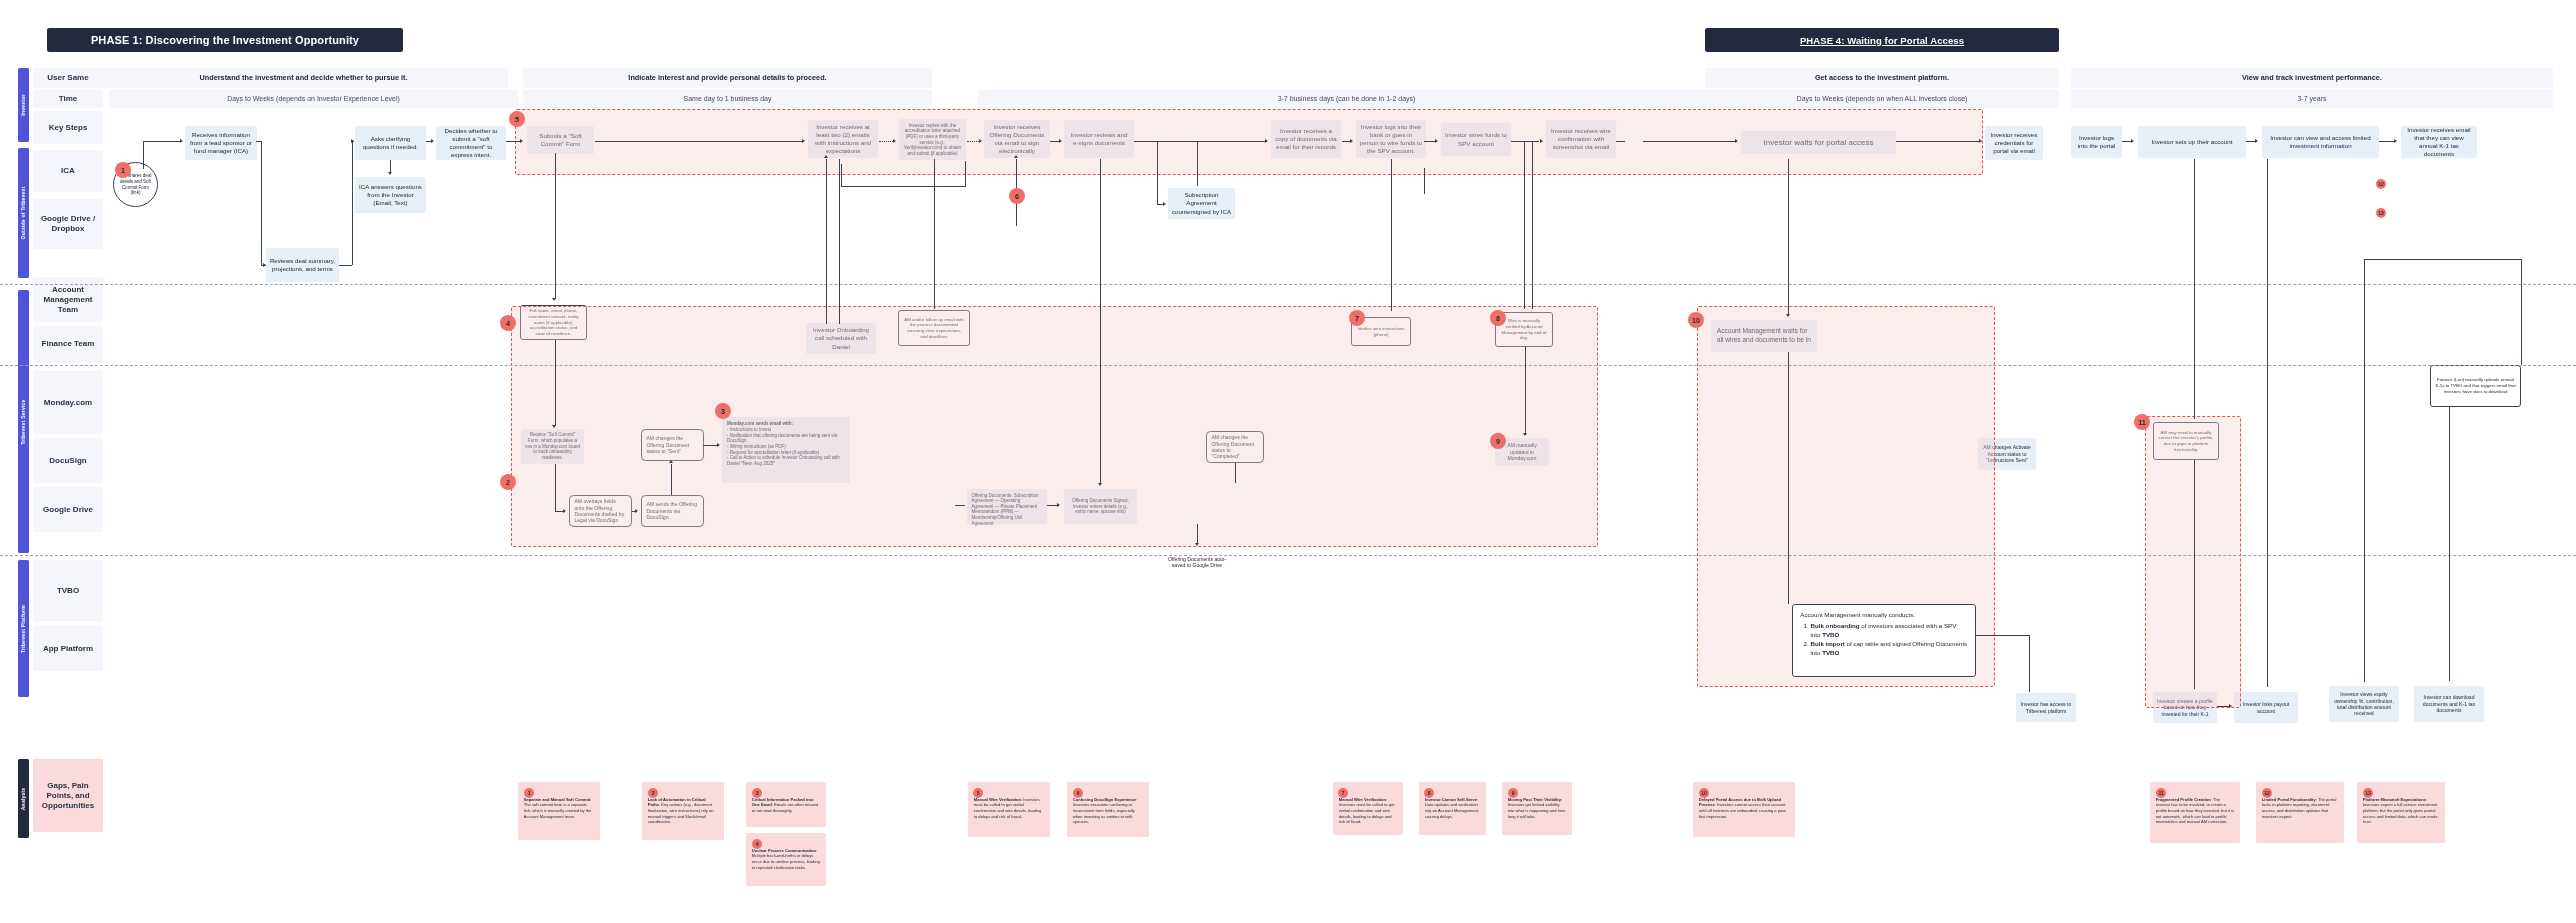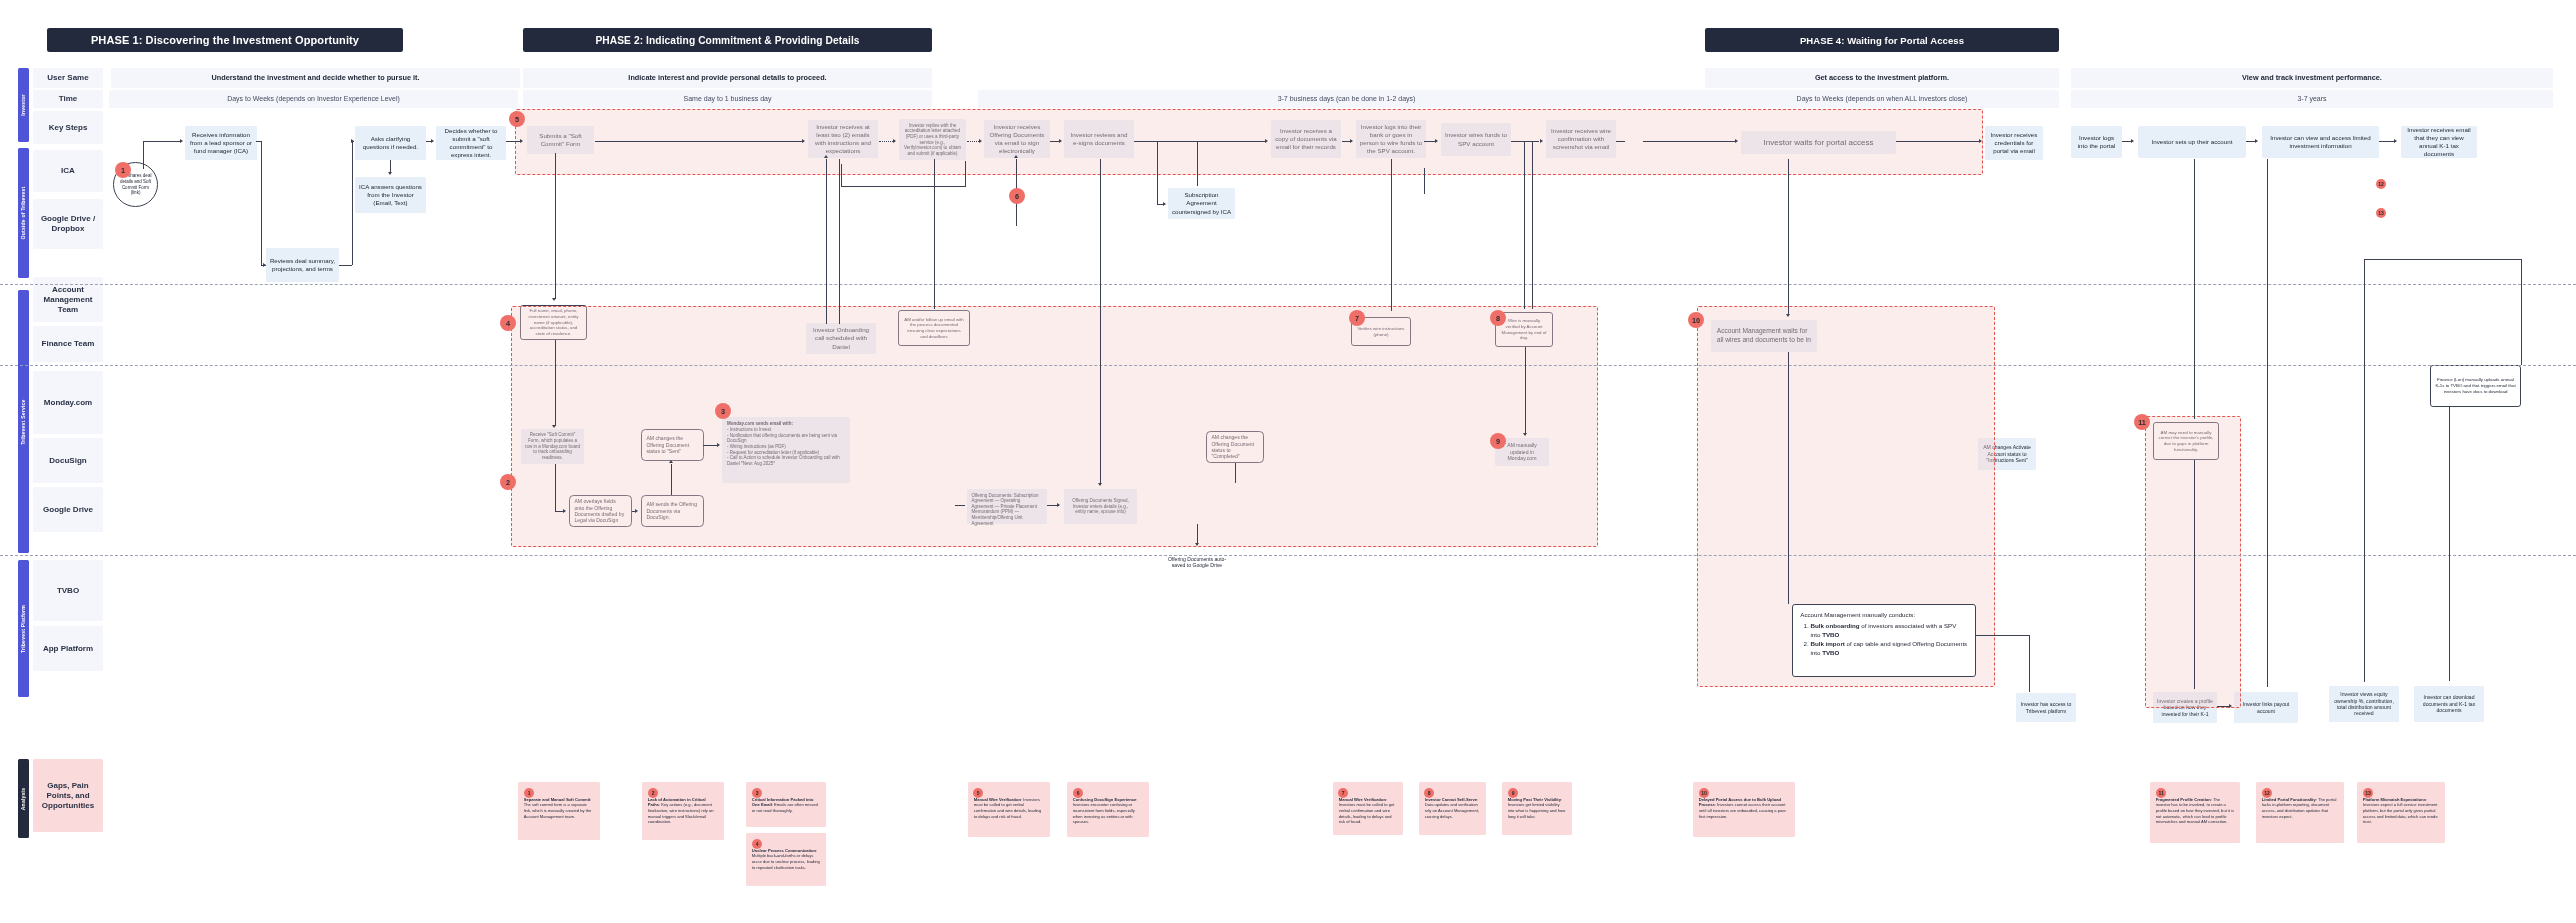--- a/index.html
+++ b/index.html
@@ -177,22 +177,21 @@
   .callout b { font-weight:bold; }
   .callout ol { margin:2.2px 0 0 10.2px; }
 </style>
 </head>
 <body>
 
 <div class="canvas">
 
   <div class="phase-hdr" style="left:47px;  top:28px; width:356px; height:24px; font-size:11px;">PHASE 1: Discovering the Investment Opportunity</div>
 
-  <div class="phase-hdr" style="left:523px; top:28px; width:409px; height:24px; font-size:10.2px;">PHASE 2: Indicating Commitment &amp; Providing Details</div>
-  <div class="phase-hdr" style="left:1705px; top:28px; width:354px; height:24px; font-size:9.5px;">PHASE 4: Waiting for Portal Access</div>
+  <div class="phase-hdr" style="left:1705px; top:28px; width:354px; height:24px; font-size:9.5px;text-decoration:underline;">PHASE 4: Waiting for Portal Access</div>
 
   <div class="group-bar" style="left:17.5px; top:68px; width:11px; height:74px;">
     <span>Investor</span>
   </div>
   <div class="group-bar" style="left:17.5px; top:148px; width:11px; height:130px;">
     <span>Outside of Tribevest</span>
   </div>
   <div class="group-bar" style="left:17.5px; top:290px; width:11px; height:263px;">
     <span>Tribevest Service</span>
   </div>
@@ -214,21 +213,21 @@
   <div class="lane-label" style="left:33px; top:438px; width:70px; height:45px;">DocuSign</div>
   <div class="lane-label" style="left:33px; top:487px; width:70px; height:45px;">Google Drive</div>
   <div class="lane-label" style="left:33px; top:560px; width:70px; height:61px;">TVBO</div>
   <div class="lane-label" style="left:33px; top:626px; width:70px; height:45px;">App Platform</div>
   <div class="lane-label" style="left:33px; top:759px; width:70px; height:73px; background:#fadada;">Gaps, Pain Points, and Opportunities</div>
 
   <div class="hsep" style="left:0; top:284px; width:2576px;"></div>
   <div class="hsep" style="left:0; top:365px; width:2576px;"></div>
   <div class="hsep" style="left:0; top:555px; width:2576px;"></div>
 
-  <div class="band goal" style="left:111px; top:68px; width:409px; height:19.7px;">Understand the investment and decide whether to pursue it.</div>
+  <div class="band goal" style="left:99px; top:68px; width:409px; height:19.7px;">Understand the investment and decide whether to pursue it.</div>
   <div class="band time" style="left:109px; top:90px; width:409px; height:17.5px;">Days to Weeks (depends on Investor Experience Level)</div>
 
   <div class="band goal" style="left:523px; top:68px; width:409px; height:19.7px;">Indicate interest and provide personal details to proceed.</div>
   <div class="band time" style="left:523px; top:90px; width:409px; height:17.5px;">Same day to 1 business day</div>
 
   <div class="band time" style="left:978px; top:90px; width:737px; height:17.5px;">3-7 business days (can be done in 1-2 days)</div>
 
   <div class="band goal" style="left:1705px; top:68px; width:354px; height:19.7px;">Get access to the investment platform.</div>
   <div class="band time" style="left:1705px; top:90px; width:354px; height:17.5px;">Days to Weeks (depends on when ALL investors close)</div>
 

